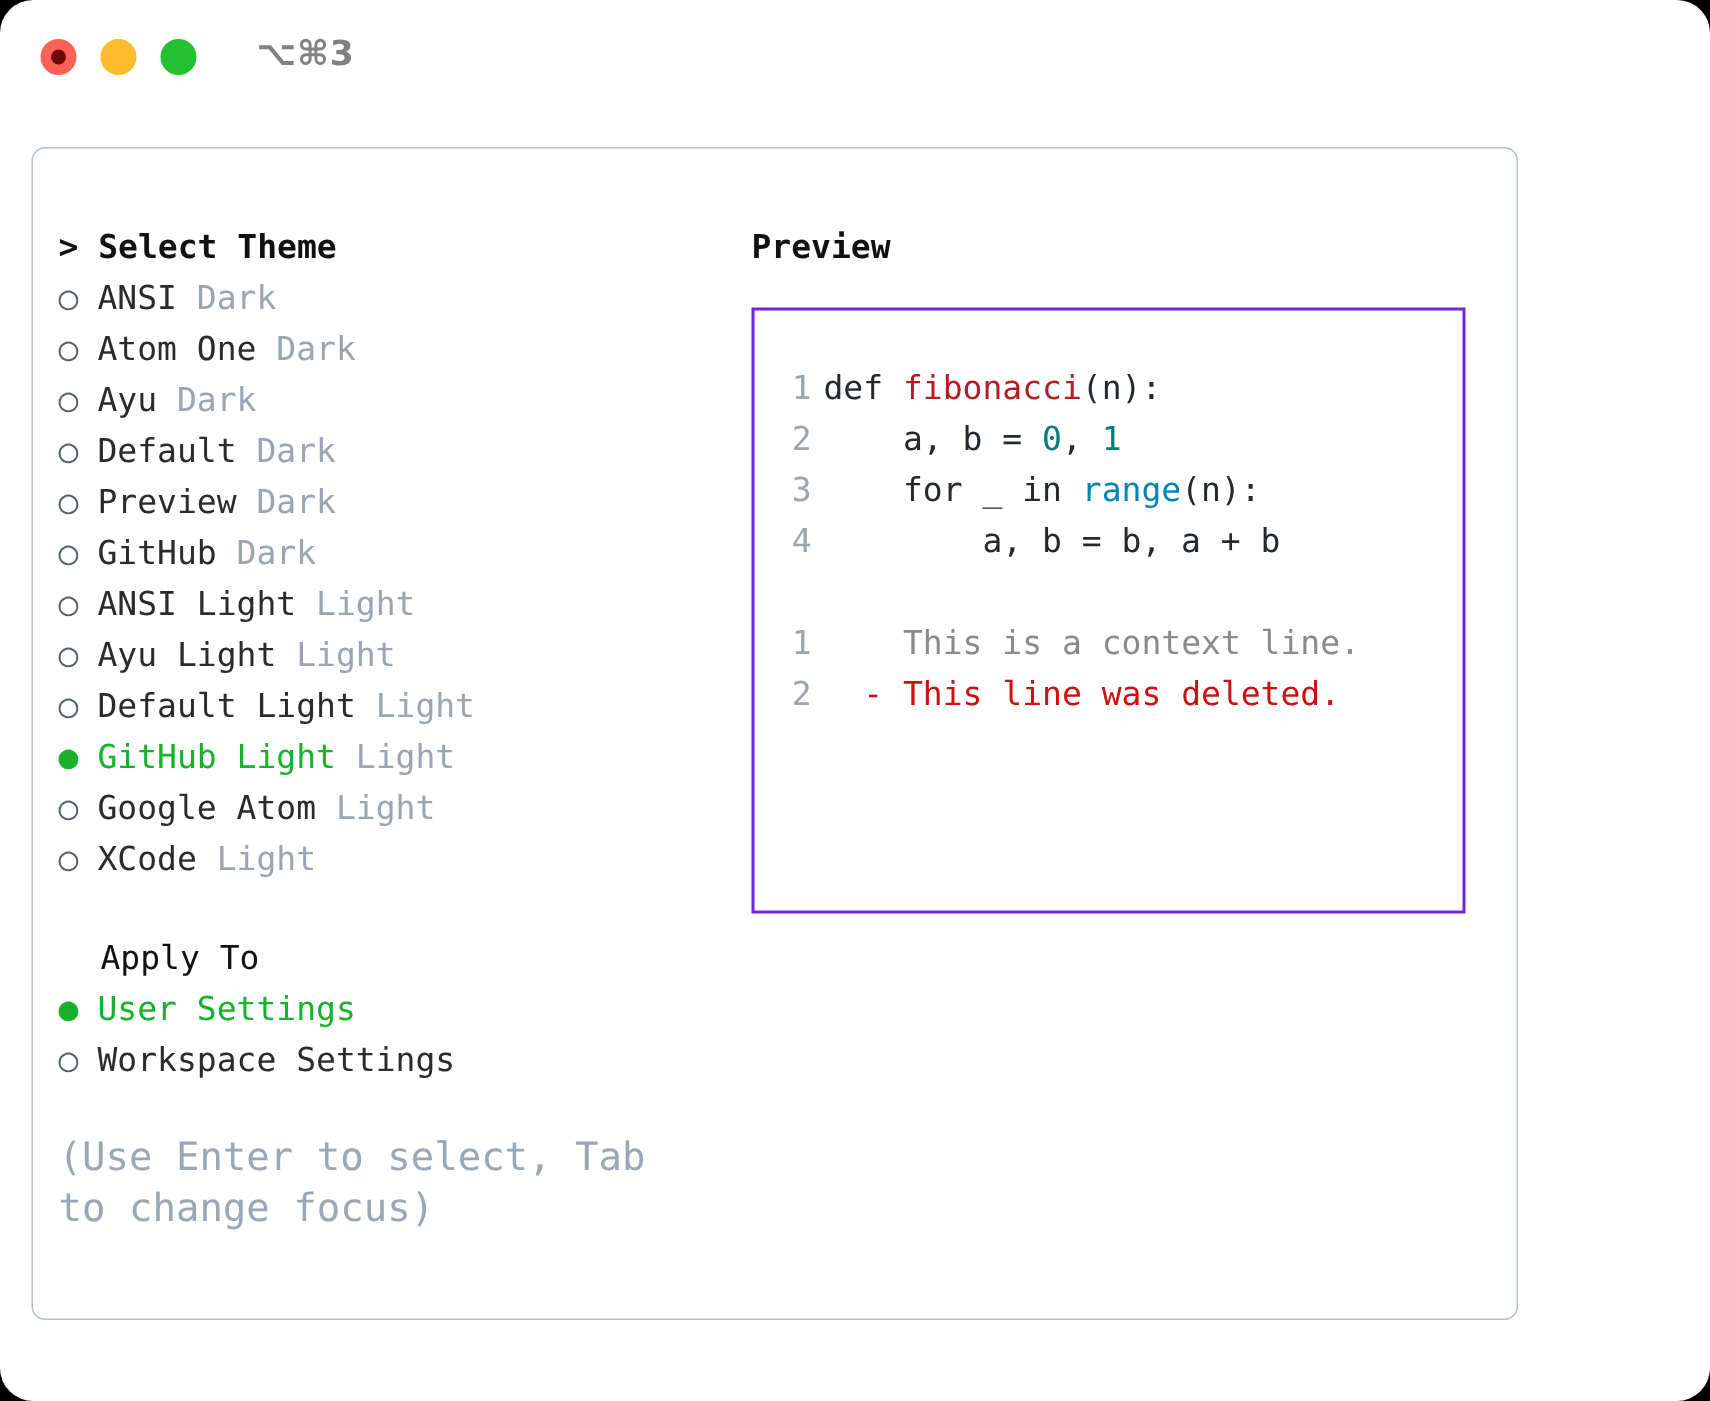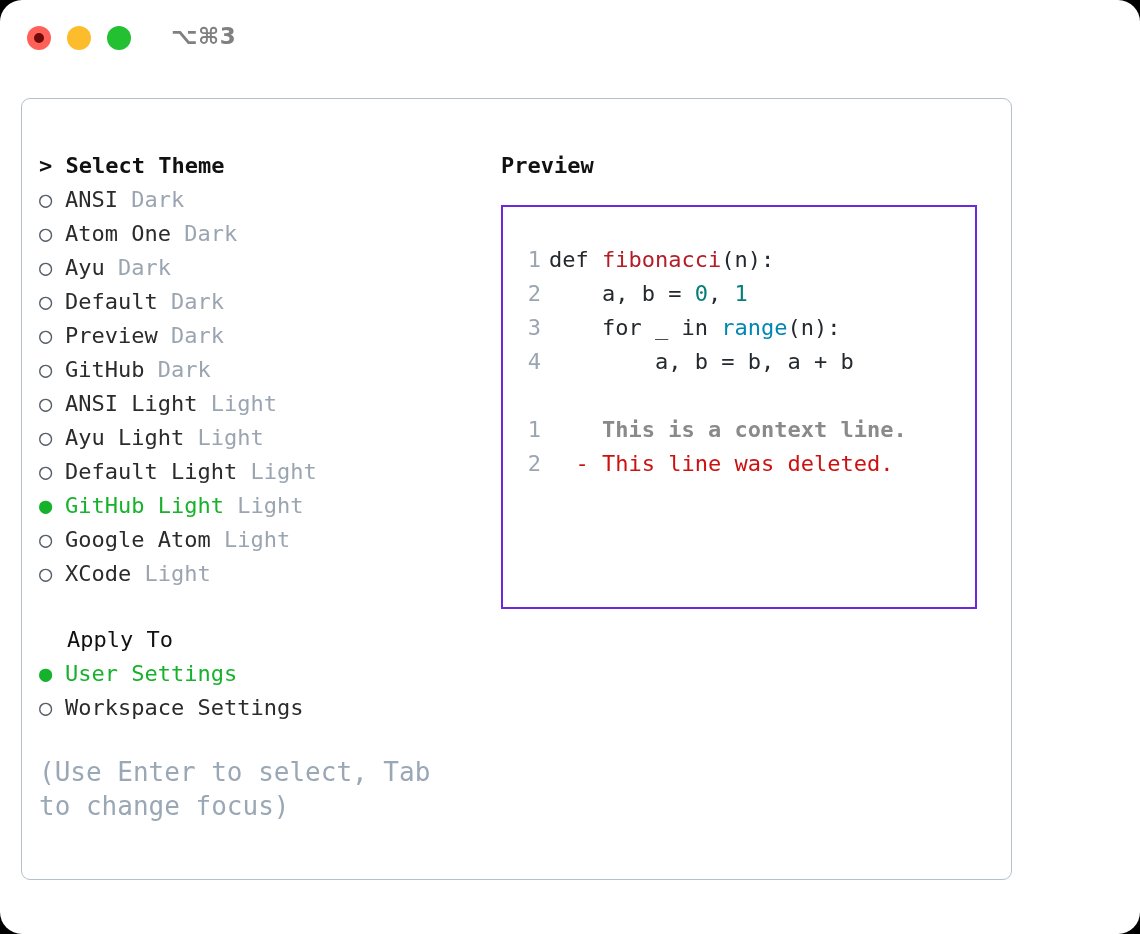--- a/index.html
+++ b/index.html
@@ -154,21 +154,21 @@
     width: 24px;
     text-align: right;
     color: #9aa5b1;
     margin-right: 8px;
   }
   .gap { height: 34px; }
   .tok-fn   { color: #b31d28; }
   .tok-num  { color: #067d7d; }
   .tok-call { color: #0086b3; }
   .tok-plain{ color: #24292e; }
-  .diff-ctx { color: #8a8a8a; font-weight: bold; }
+  .diff-ctx { color: #8a8a8a; }
   .diff-del { color: #cc1111; }
   .diff-add { color: #11bb11; }
 </style>
 </head>
 <body>
 
 <div class="window">
 
   <div class="titlebar">
     <div class="dot dot-red"></div>

